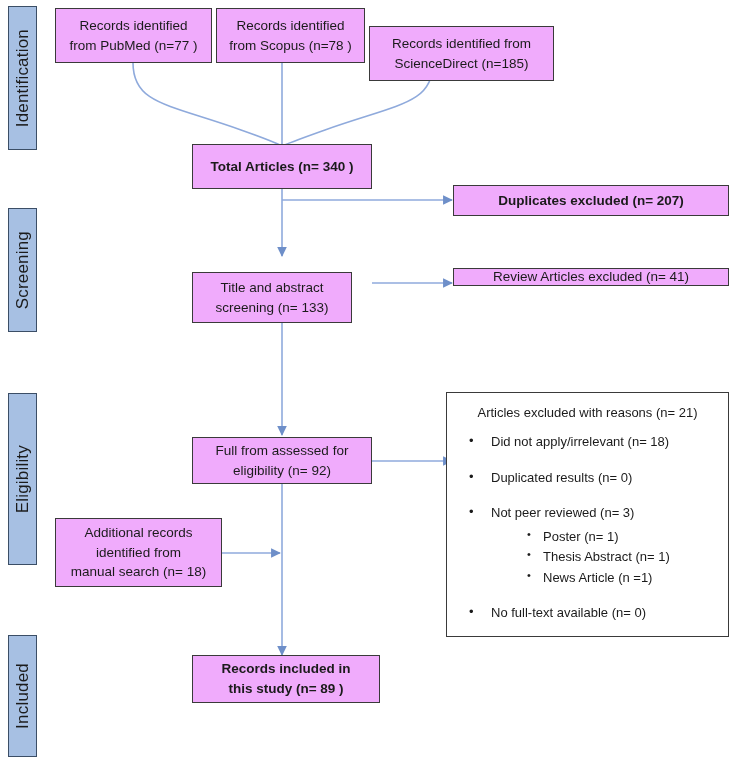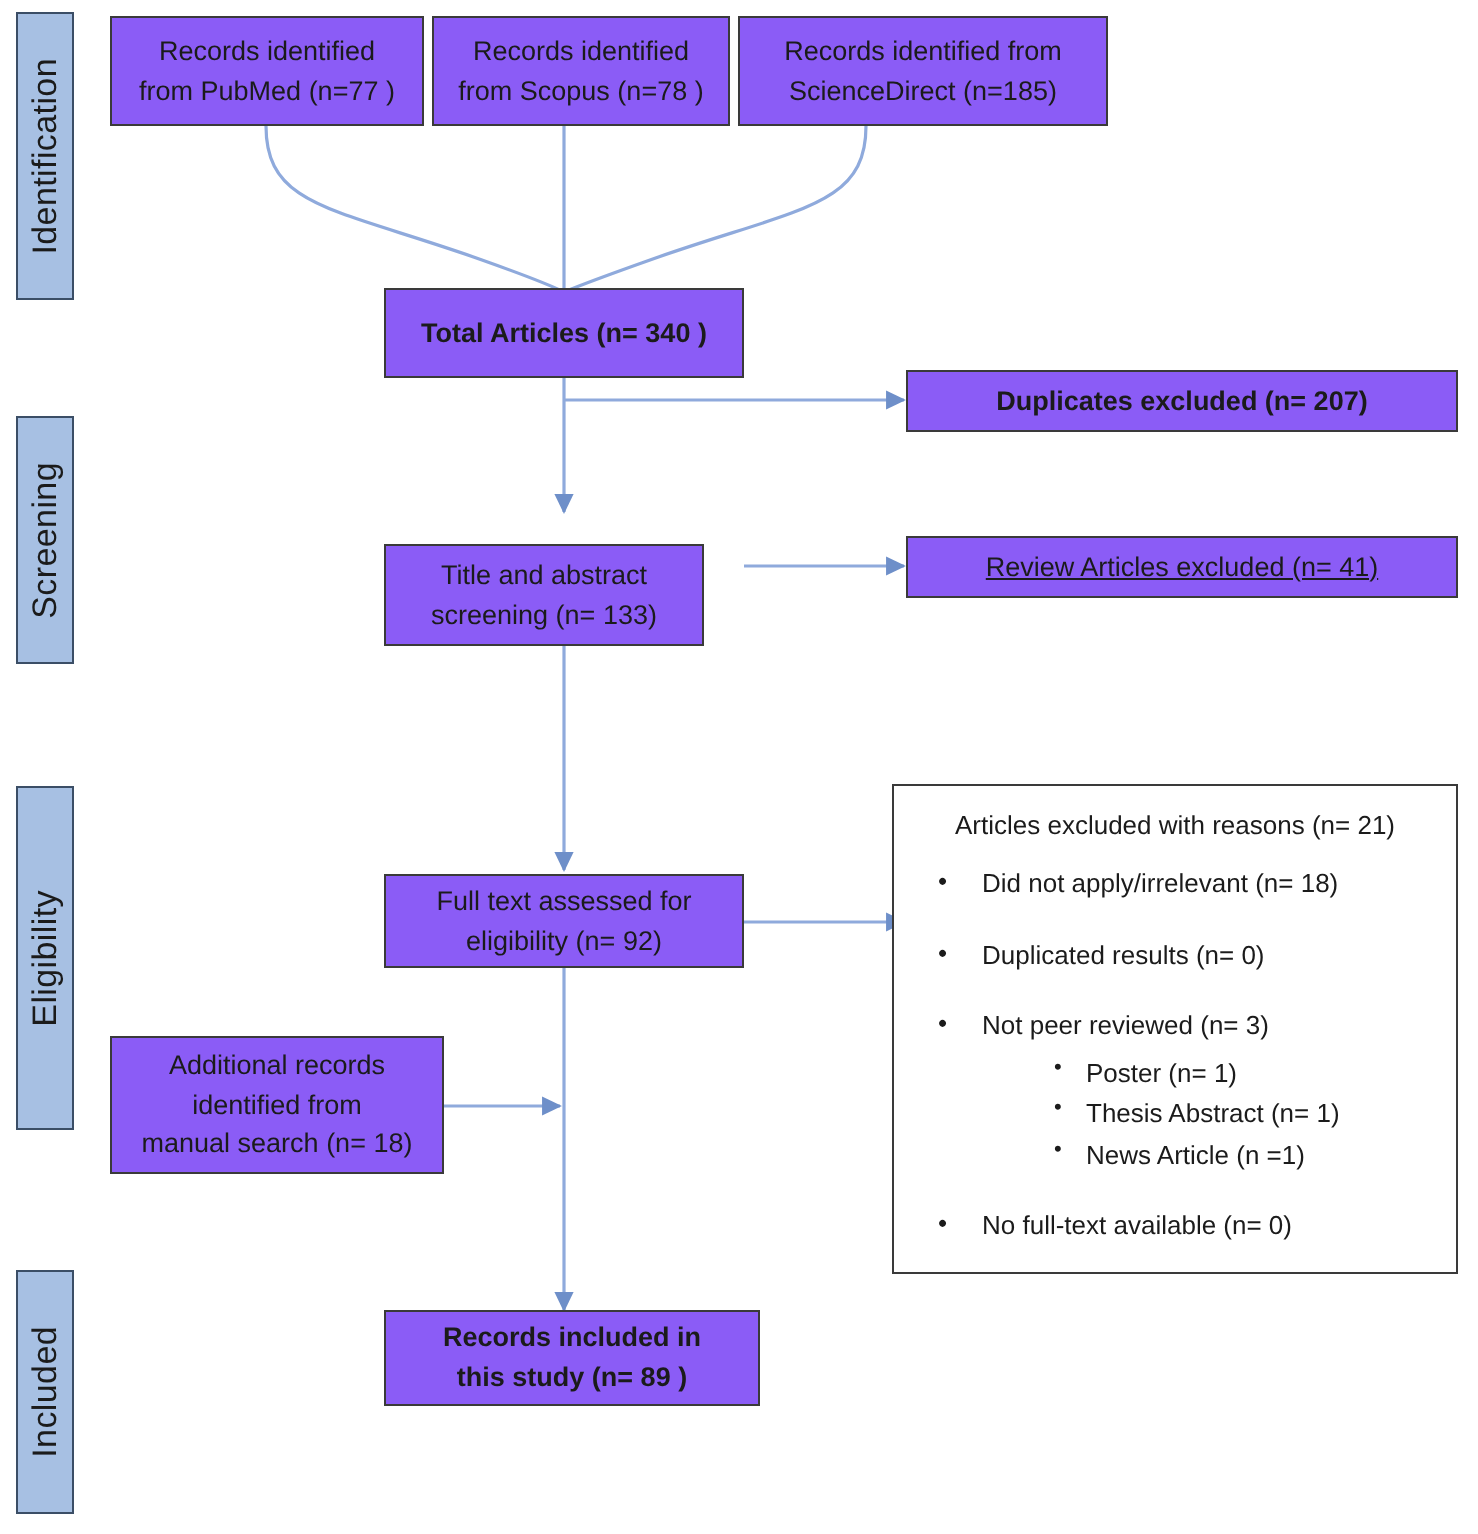--- a/index.html
+++ b/index.html
@@ -41,21 +41,21 @@
     writing-mode: vertical-rl;
     transform: rotate(180deg);
     font-size: 17px;
     letter-spacing: 0.2px;
     color: #1b1b1b;
     white-space: nowrap;
   }
   
   .node {
     position: absolute;
-    background: #8b5cf6;
+    background: #f0abfc;
     border: 1.8px solid #3a3a3a;
     box-sizing: border-box;
     display: flex;
     align-items: center;
     justify-content: center;
     text-align: center;
     font-size: 13.5px;
     line-height: 1.45;
     color: #1b1b1b;
     padding: 2px 6px;
@@ -167,21 +167,21 @@
     </span>
   </div>
 
   <div class="node" style="left:216px; top:8px; width:149px; height:55px;">
     <span class="txt">
       <span>Records identified</span><br>
       <span>from Scopus (n=78 )</span>
     </span>
   </div>
 
-  <div class="node" style="left:369px; top:8px; width:185px; height:55px;">
+  <div class="node" style="left:369px; top:26px; width:185px; height:55px;">
     <span class="txt">
       <span>Records identified from</span><br>
       <span>ScienceDirect (n=185)</span>
     </span>
   </div>
 
   <div class="node bold" style="left:192px; top:144px; width:180px; height:45px;">
     <span class="txt">Total Articles (n= 340 )</span>
   </div>
 
@@ -189,27 +189,27 @@
     <span class="txt">Duplicates excluded (n= 207)</span>
   </div>
 
   <div class="node" style="left:192px; top:272px; width:160px; height:51px;">
     <span class="txt">
       <span>Title and abstract</span><br>
       <span>screening (n= 133)</span>
     </span>
   </div>
 
-  <div class="node" style="left:453px; top:268px; width:276px; height:31px;text-decoration:underline;">
+  <div class="node" style="left:453px; top:268px; width:276px; height:18px;">
     <span class="txt">Review Articles excluded (n= 41)</span>
   </div>
 
   <div class="node" style="left:192px; top:437px; width:180px; height:47px;">
     <span class="txt">
-      <span>Full text assessed for</span><br>
+      <span>Full from assessed for</span><br>
       <span>eligibility (n= 92)</span>
     </span>
   </div>
 
   <div class="node" style="left:55px; top:518px; width:167px; height:69px;">
     <span class="txt">
       <span>Additional records</span><br>
       <span>identified from</span><br>
       <span>manual search (n= 18)</span>
     </span>

